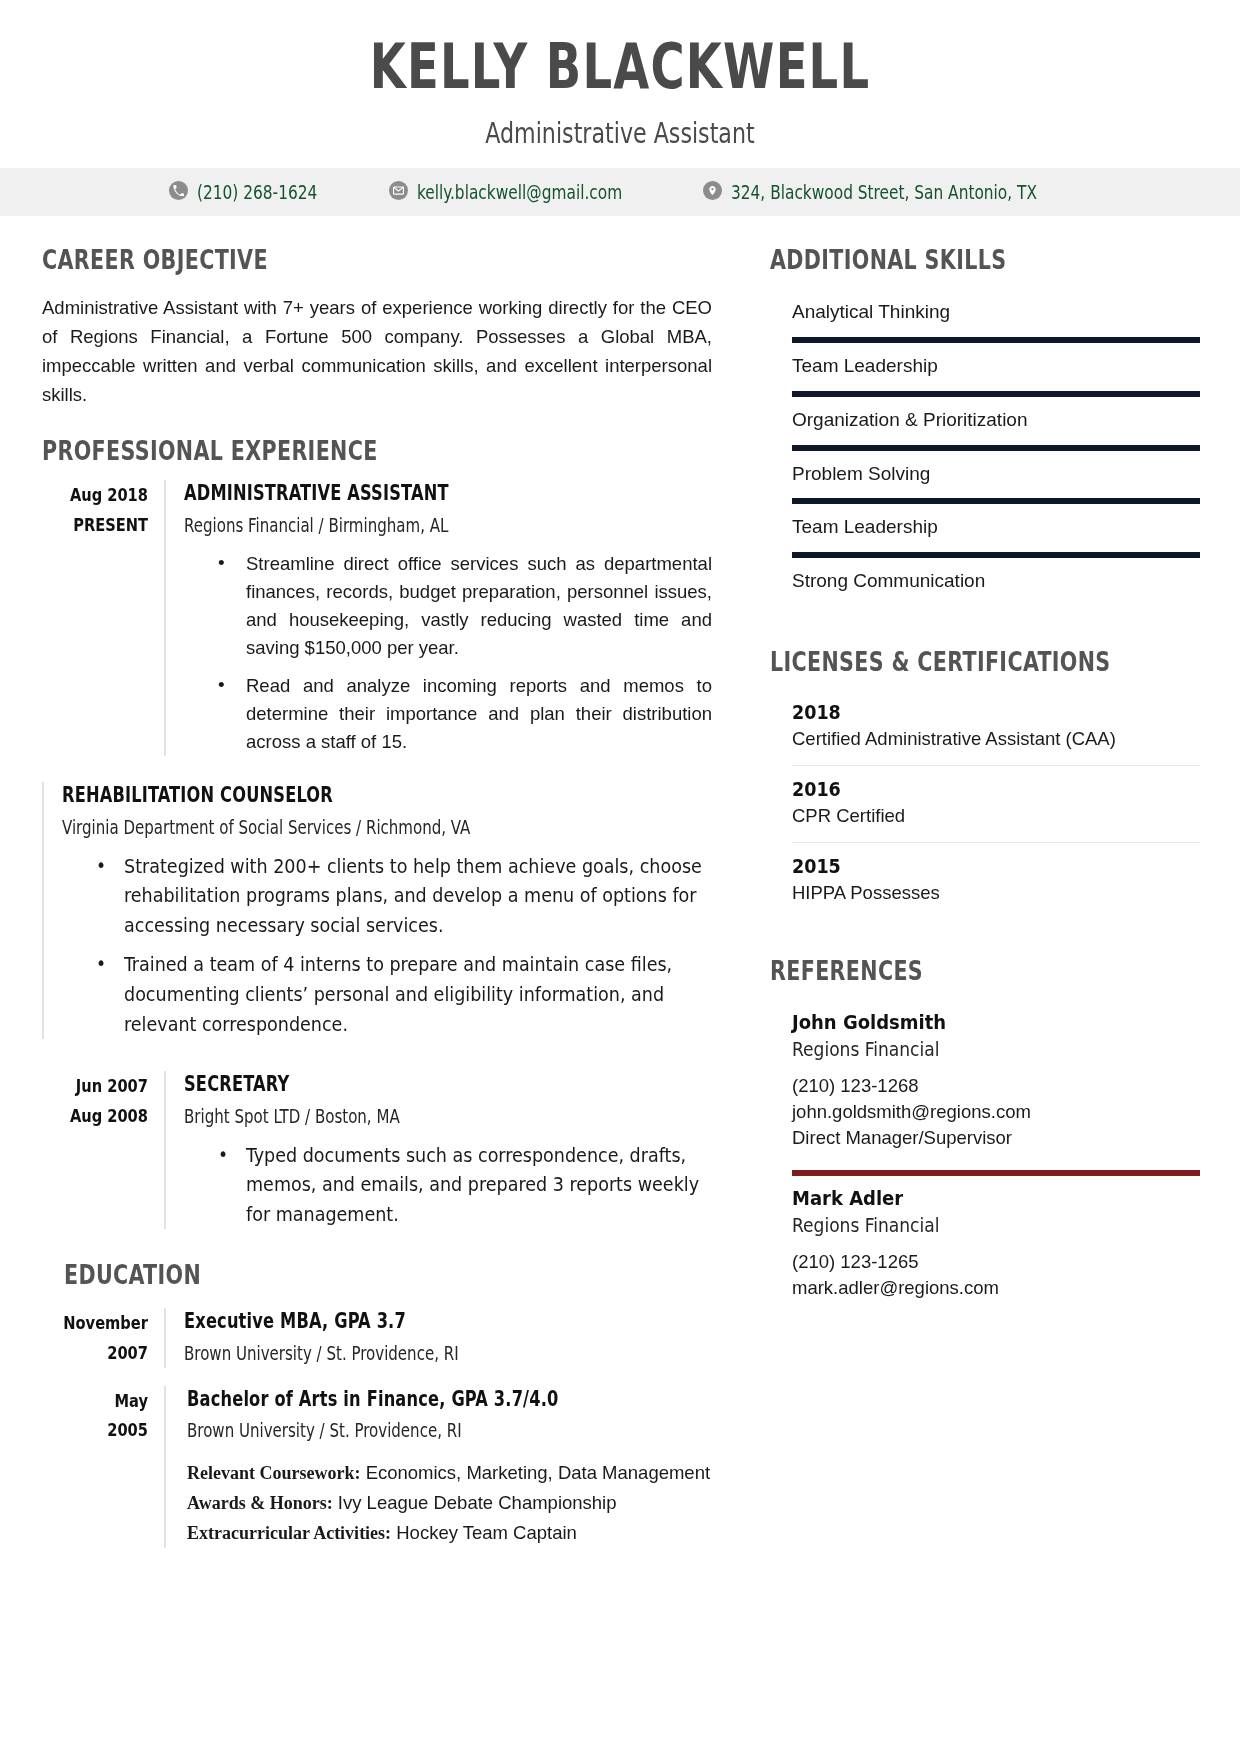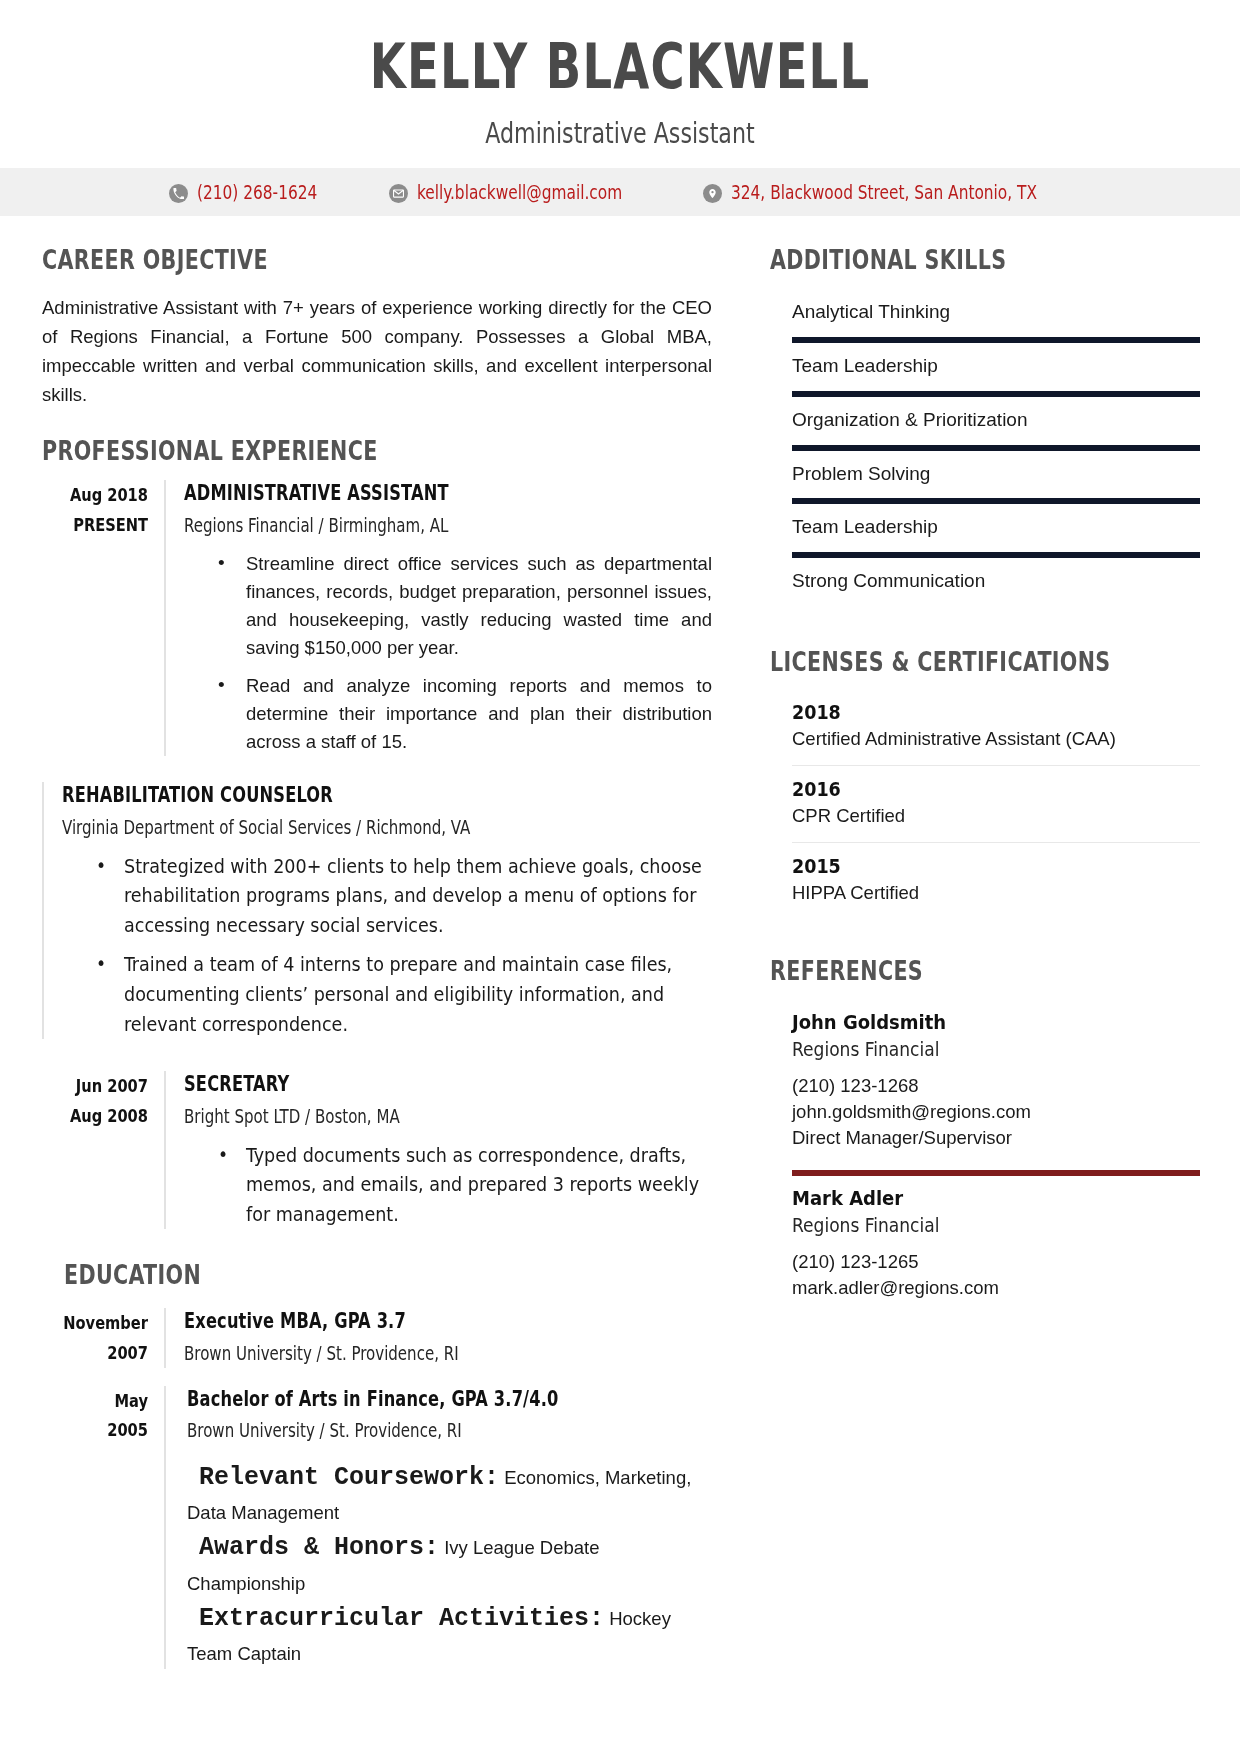--- a/index.html
+++ b/index.html
@@ -49,24 +49,24 @@
     height: 48px;
     display: flex;
     align-items: center;
     justify-content: center;
     gap: 58px;
     font-family: "DejaVu Sans Condensed", "Liberation Sans Narrow", "Liberation Sans", sans-serif;
     font-stretch: condensed;
   }
   .contact-item {
     display: flex;
-    align-items: flex-end;
+    align-items: flex-start;
     gap: 9px;
     font-size: 19px;
-    color: #b91c1c;
+    color: #14532d;
   }
   .contact-item .ctext { transform: scaleX(0.9); transform-origin: left center; white-space: nowrap; }
   .cicon {
     width: 19px; height: 19px;
     border-radius: 50%;
     background: #8c8c8c;
     display: inline-flex;
     align-items: center;
     justify-content: center;
     flex: none;
@@ -185,25 +185,24 @@
     text-align: left;
   }
 
   .extra-lines { margin-top: 14px; padding-left: 0; }
   .extra-line {
     font-size: 18.5px;
     line-height: 1.62;
     color: #1a1a1a;
   }
   .extra-line b {
-    font-family: Liberation Mono, monospace;
-    font-stretch: condensed;
-    font-weight: bold;
-    font-size: 25px;
-    margin-left: 12px;
+    font-family: Liberation Serif, serif;
+    font-stretch: condensed;
+    font-weight: bold;
+    font-size: 18px;
   }
 
   
   .side-block { margin-bottom: 32px; }
   .skill-list { list-style: none; padding-left: 22px; margin-top: 14px; }
   .skill-list li {
     font-size: 19px;
     color: #1a1a1a;
     padding: 12px 0 13px 0;
     border-bottom: 6px solid #0f172a;
@@ -410,21 +409,21 @@
         <li>
           <div class="cert-year">2018</div>
           <div class="cert-name">Certified Administrative Assistant (CAA)</div>
         </li>
         <li>
           <div class="cert-year">2016</div>
           <div class="cert-name">CPR Certified</div>
         </li>
         <li>
           <div class="cert-year">2015</div>
-          <div class="cert-name">HIPPA Certified</div>
+          <div class="cert-name">HIPPA Possesses</div>
         </li>
       </ul>
     </div>
 
     <div class="side-block" style="margin-top:36px;">
       <div class="section-heading">REFERENCES</div>
       <ul class="ref-list">
         <li>
           <div class="ref-name">John Goldsmith</div>
           <div class="ref-company">Regions Financial</div>

